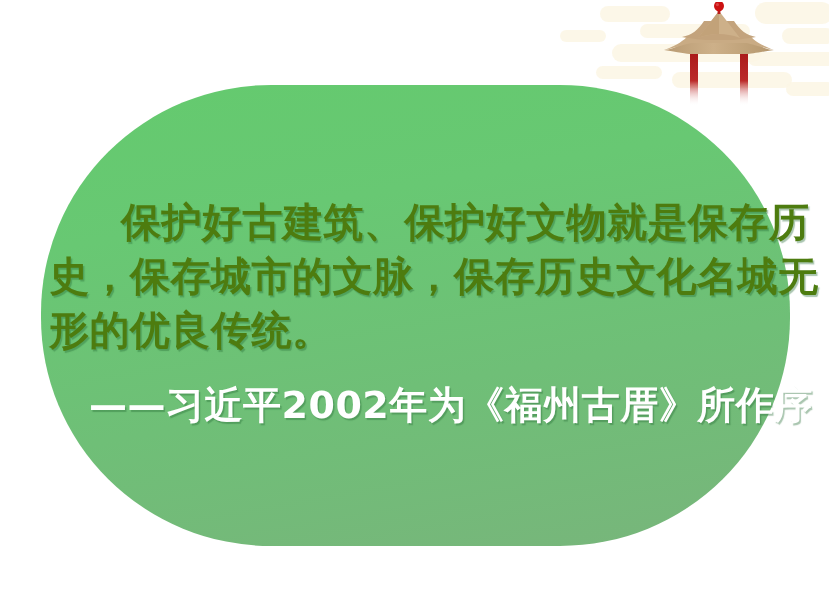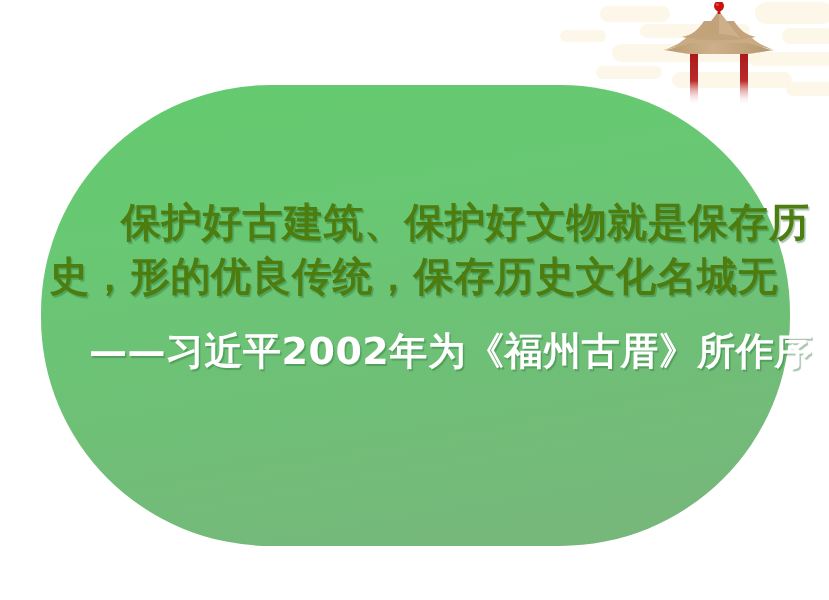--- a/index.html
+++ b/index.html
@@ -148,17 +148,18 @@
       <rect x="57.6" y="5" width="2.8" height="7" fill="#b81c1c"></rect>
       <ellipse cx="59" cy="4" rx="5" ry="5.2" fill="#cc1111"></ellipse>
       <ellipse cx="57.4" cy="2.6" rx="1.6" ry="1.6" fill="#e05555" opacity="0.75"></ellipse>
     </svg>
   </div>
 
   <div class="green-panel"></div>
 
   <div class="quote-block">
     <div class="qline l1">保护好古建筑、保护好文物就是保存历</div>
-    <div class="qline l2">史，形的优良传统，保存历史文化名城无</div>
+    <div class="qline l2">史，保存城市的文脉，保存历史文化名城无</div>
+    <div class="qline l3">形的优良传统。</div>
     <div class="attrib">——习近平2002年为《福州古厝》所作序</div>
   </div>
 
 </div>
 
 </body></html>

